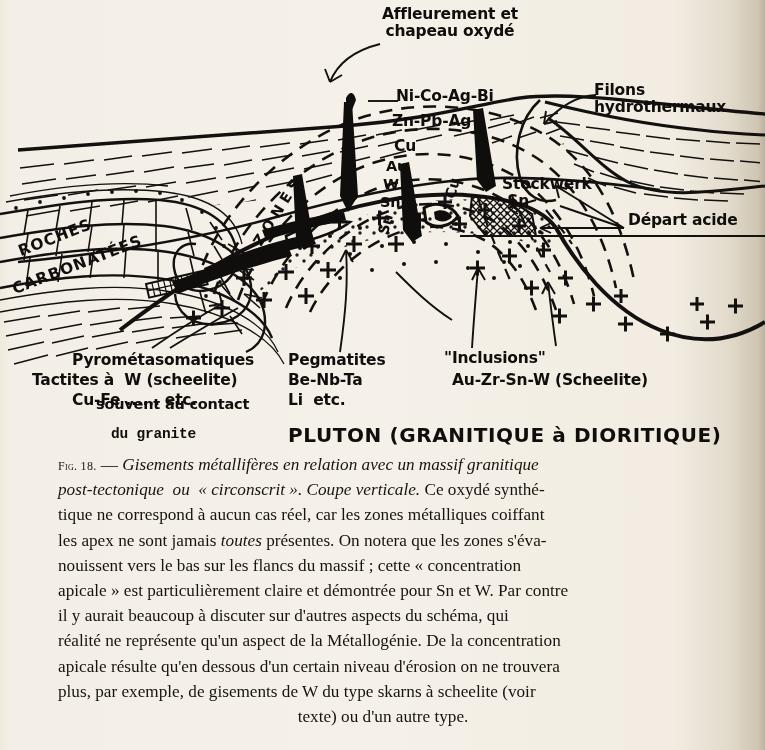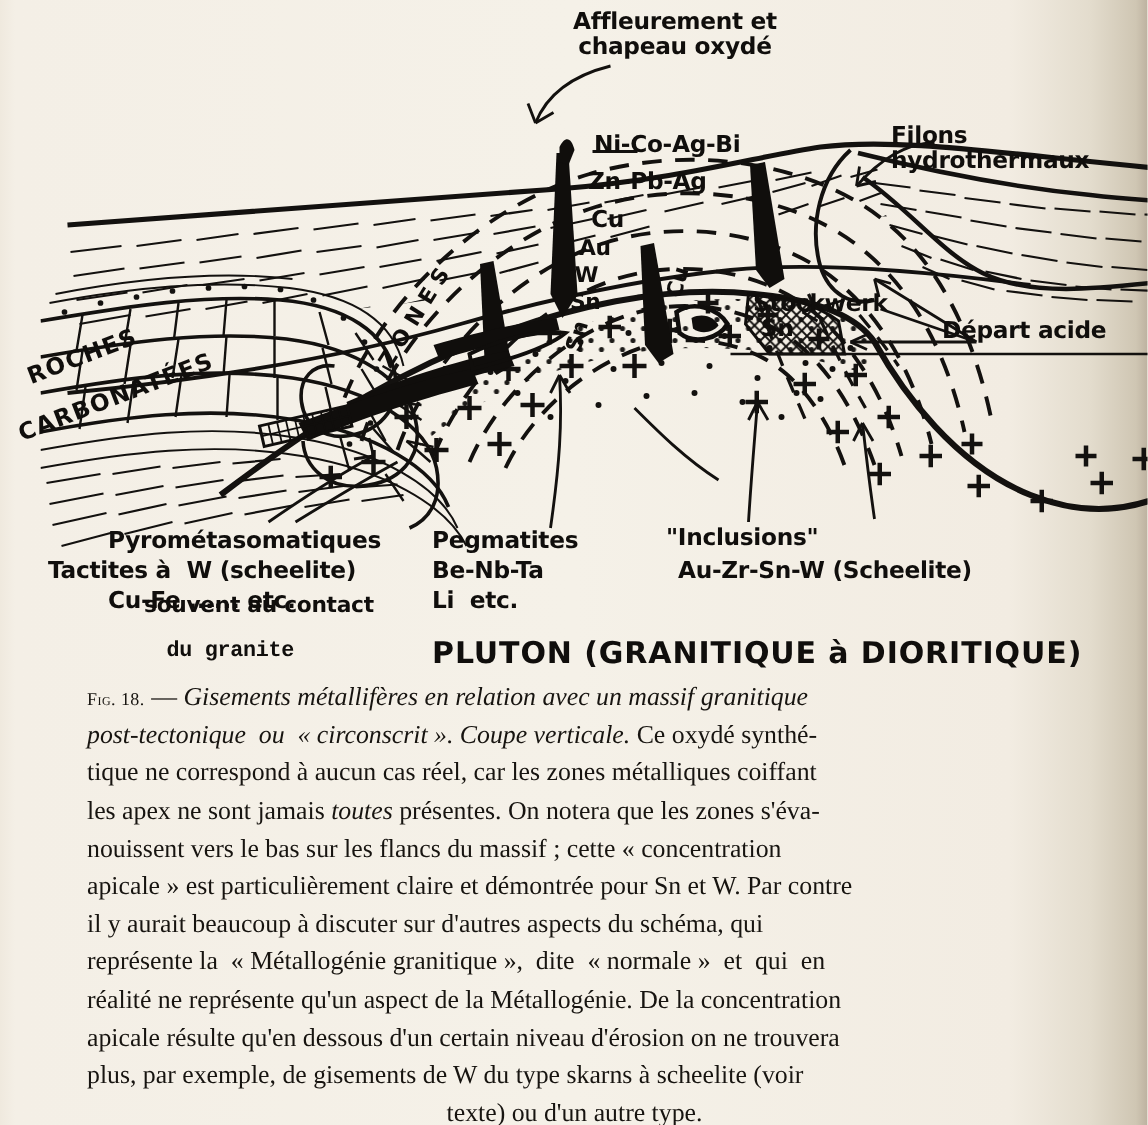--- a/index.html
+++ b/index.html
@@ -13,21 +13,21 @@
   }
   #page{
     position:absolute;inset:0;
     background:
       linear-gradient(to right,
         #efe9de 0px, #f4efe6 10px, #f5f1e8 50%, #f2ece2 88%,
         #e3dccd 95%, #cfc6b3 99%, #bdb2a0 100%);
   }
   
   #figure{
-    position:absolute;left:0;top:0;width:666px;height:450px;padding-left:27px;
+    position:absolute;left:0;top:0;width:666px;height:450px;
   }
   #figure svg{display:block;}
 
   .dlabel{
     position:absolute;
     font-family:"DejaVu Sans", sans-serif;
     font-weight:600;
     color:#100e0c;
     white-space:pre;
     line-height:1.12;
@@ -361,21 +361,21 @@
     <div class="dlabel md" style="left:386px;top:158px;">Au</div>
     <div class="dlabel md" style="left:383px;top:176px;">W</div>
     <div class="dlabel md" style="left:380px;top:194px;">Sn</div>
 
     <div class="dlabel md rot" style="left:442px;top:196px;transform:rotate(-74deg);">Cu</div>
     <div class="dlabel md rot" style="left:375px;top:232px;transform:rotate(-74deg);">Sn</div>
 
     <div class="dlabel lg" style="left:594px;top:82px;">Filons
 hydrothermaux</div>
 
-    <div class="dlabel lg" style="left:502px;top:176px;margin-top:18px;">Stockwerk
+    <div class="dlabel lg" style="left:502px;top:176px;">Stockwerk
  Sn</div>
 
     <div class="dlabel lg" style="left:628px;top:212px;">Départ acide</div>
 
     <div class="dlabel md rot" style="left:250px;top:240px;transform:rotate(-58deg);letter-spacing:5px;">ZONES</div>
 
     <div class="dlabel lg rot" style="left:16px;top:244px;transform:rotate(-21deg);letter-spacing:1px;">ROCHES</div>
     <div class="dlabel lg rot" style="left:10px;top:282px;transform:rotate(-21deg);letter-spacing:1px;">CARBONATÉES</div>
 
     <div class="dlabel lg" style="left:32px;top:372px;">Tactites à  W (scheelite)</div>
@@ -395,20 +395,19 @@
   </div>
 
   <div id="caption">
     <span class="ln"><span class="sc">Fig. 18.</span><span> — </span><span class="it">Gisements métallifères en relation avec un massif granitique</span></span>
     <span class="ln"><span class="it">post-tectonique  ou  « circonscrit ». Coupe verticale.</span><span> Ce oxydé synthé-</span></span>
     <span class="ln">tique ne correspond à aucun cas réel, car les zones métalliques coiffant</span>
     <span class="ln"><span>les apex ne sont jamais </span><span class="it">toutes</span><span> présentes. On notera que les zones s'éva-</span></span>
     <span class="ln">nouissent vers le bas sur les flancs du massif ; cette « concentration</span>
     <span class="ln">apicale » est particulièrement claire et démontrée pour Sn et W. Par contre</span>
     <span class="ln">il y aurait beaucoup à discuter sur d'autres aspects du schéma, qui</span>
-    <span class="ln">représente la  « Métallogénie granitique »,  dite  « normale »  et  qui  en</span>
     <span class="ln">réalité ne représente qu'un aspect de la Métallogénie. De la concentration</span>
     <span class="ln">apicale résulte qu'en dessous d'un certain niveau d'érosion on ne trouvera</span>
     <span class="ln">plus, par exemple, de gisements de W du type skarns à scheelite (voir</span>
     <span class="ln last">texte) ou d'un autre type.</span>
   </div>
 
 </div>
 
 </body></html>

